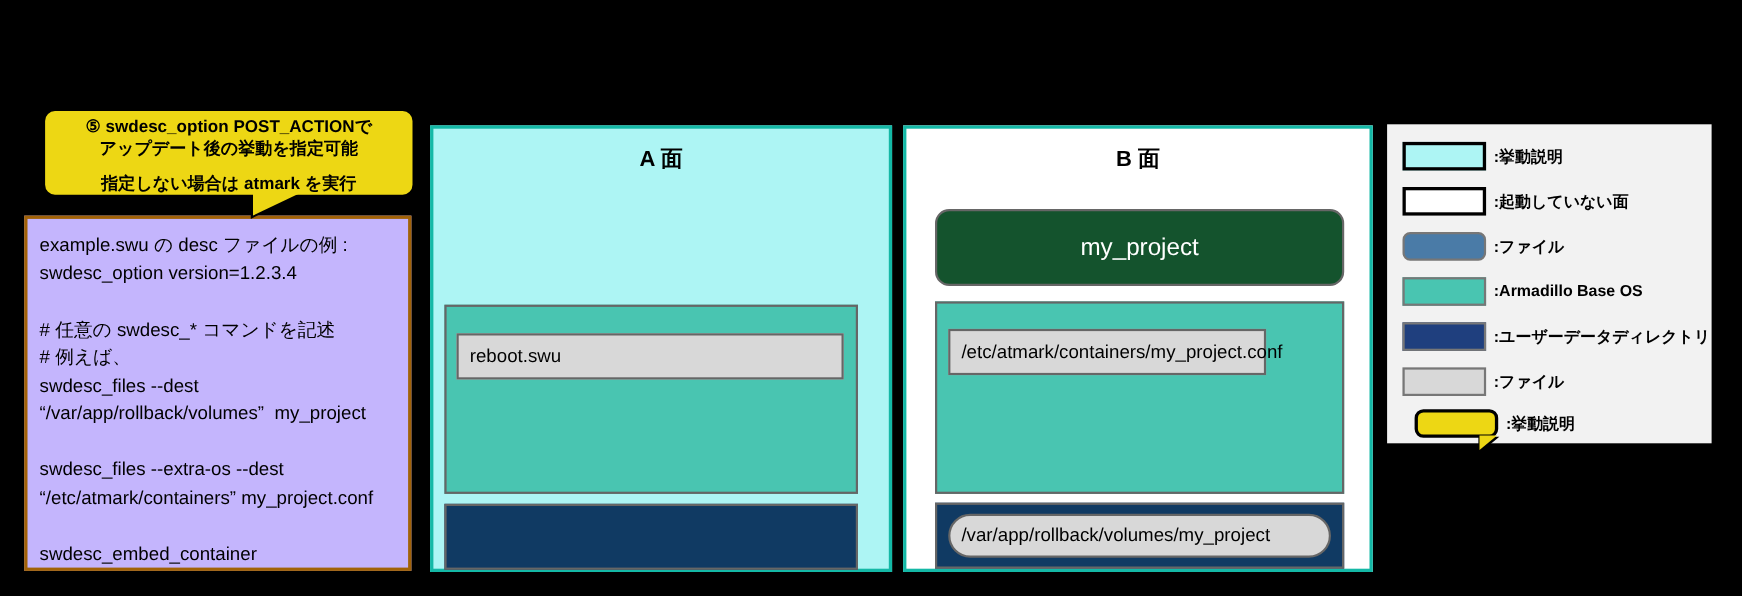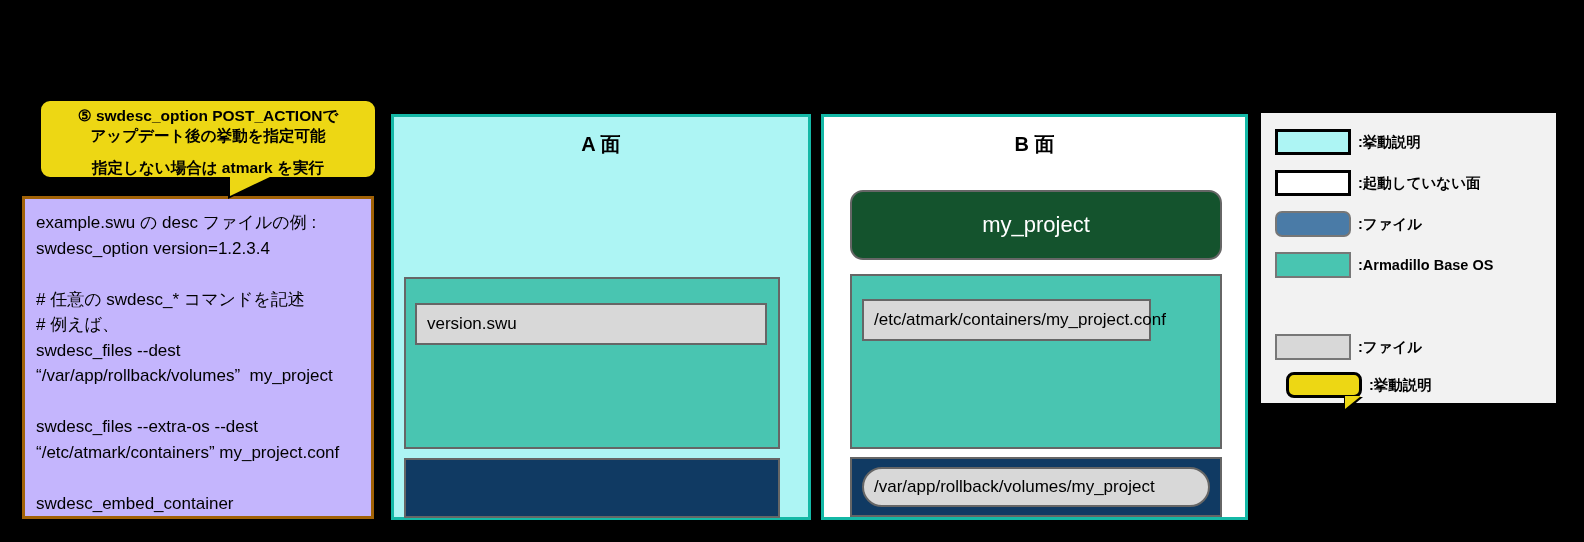--- a/index.html
+++ b/index.html
@@ -250,21 +250,21 @@
 swdesc_files --extra-os --dest
 “/etc/atmark/containers” my_project.conf
 
 swdesc_embed_container
 "my_project.tar"</div>
 </div>
 
 <div id="surface-a" class="surface">
   <div class="surface-title">A 面</div>
   <div id="a-abos" class="abos-block"></div>
-  <div id="a-file" class="file-block">version.swu</div>
+  <div id="a-file" class="file-block">reboot.swu</div>
   <div id="a-user" class="userdata-block"></div>
 </div>
 
 <div id="surface-b" class="surface">
   <div class="surface-title">B 面</div>
   <div id="b-container" class="container-block">my_project</div>
   <div id="b-abos" class="abos-block"></div>
   <div id="b-file1" class="file-block">/etc/atmark/containers/my_project.conf</div>
   <div id="b-user" class="userdata-block"></div>
   <div id="b-file2" class="file-block">/var/app/rollback/volumes/my_project</div>
@@ -280,20 +280,24 @@
     <span class="legend-label">:起動していない面</span>
   </div>
   <div class="legend-row" id="lg2">
     <span class="swatch sw-container"></span>
     <span class="legend-label">:ファイル</span>
   </div>
   <div class="legend-row" id="lg3">
     <span class="swatch sw-abos"></span>
     <span class="legend-label">:Armadillo Base  OS</span>
   </div>
+  <div class="legend-row" id="lg4">
+    <span class="swatch sw-userdata"></span>
+    <span class="legend-label">:ユーザーデータディレクトリ</span>
+  </div>
   <div class="legend-row" id="lg5">
     <span class="swatch sw-file"></span>
     <span class="legend-label">:ファイル</span>
   </div>
   <div class="legend-row" id="lg6">
     <span class="swatch sw-callout"></span>
     <span class="legend-label">:挙動説明</span>
   </div>
 </div>
 

